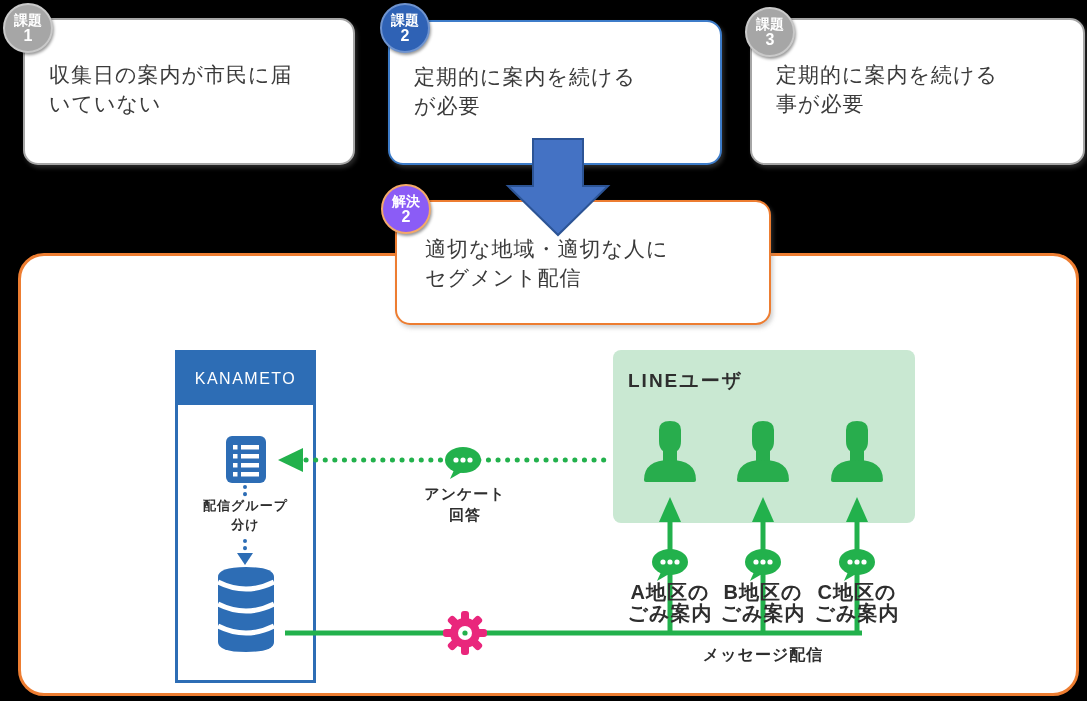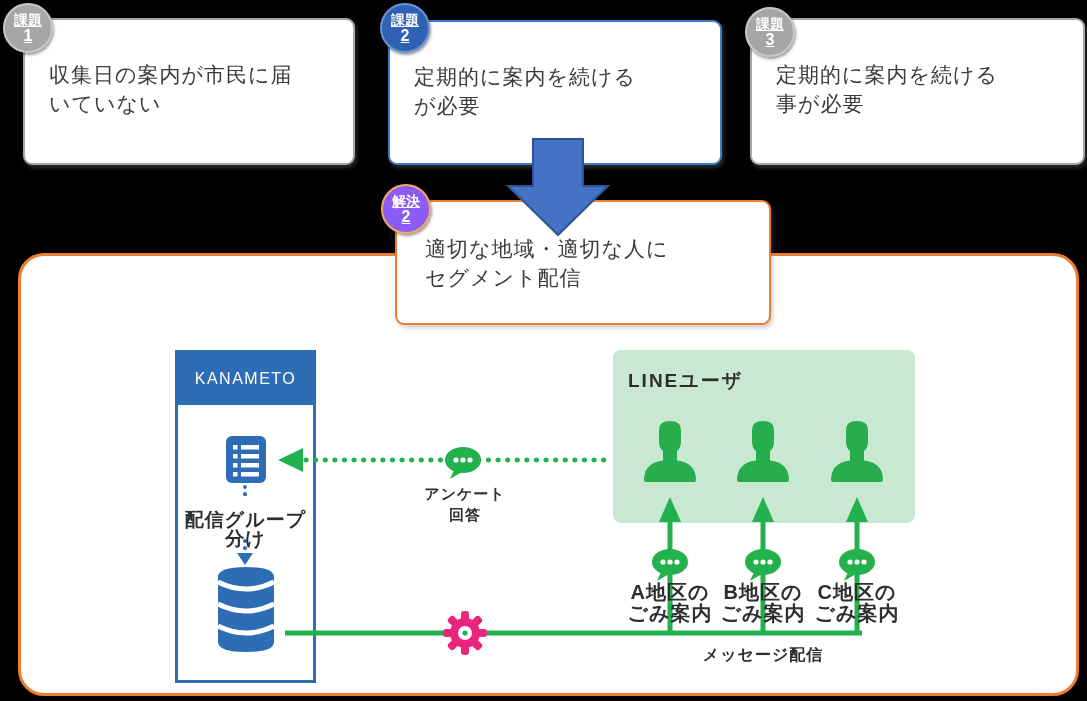--- a/index.html
+++ b/index.html
@@ -3,36 +3,35 @@
 <meta charset="utf-8">
 <style>
   html,body{margin:0;padding:0;background:#000;}
   *{box-sizing:border-box;}
   .stage{
     position:relative;width:1087px;height:701px;background:#000;overflow:hidden;
     font-family:"Liberation Sans","DejaVu Sans",sans-serif;color:#3b3b3b;
   }
   
   .card{
-    position:absolute;background:#fff;border-radius:9px;
+    position:absolute;background:#fff;border-radius:15px;
     box-shadow:2px 3px 4px rgba(120,120,120,0.35);
   }
   .card-gray{border:2px solid #a6a6a6;}
   .card-blue{border:2px solid #3d7cc9;}
   .card-orange{border:2px solid #ed7d31;}
   .card-text{
     padding:40px 18px 0 24px;font-size:21px;line-height:29px;color:#3b3b3b;
     white-space:pre-line;letter-spacing:1px;
   }
   .badge{
     position:absolute;width:50px;height:50px;border-radius:50%;
     display:flex;flex-direction:column;align-items:center;justify-content:center;
     color:#fff;font-weight:bold;text-align:center;line-height:16px;z-index:6;
     box-shadow:1px 2px 3px rgba(0,0,0,0.4);
-    text-decoration:underline;
   }
   .badge .b-label{font-size:14px;}
   .badge .b-num{font-size:16px;}
   .badge-gray{background:#a6a6a6;border:2px solid #c9c9c9;}
   .badge-blue{background:#2f62b5;border:2px solid #6e93cf;}
   .badge-orange{background:#8b5cf6;border:2px solid #f3a969;}
   
   .outer-container{
     position:absolute;left:18px;top:253px;width:1061px;height:443px;
     background:#fff;border:3px solid #ed7d31;border-radius:26px;z-index:1;
@@ -44,22 +43,22 @@
     position:absolute;left:175px;top:350px;width:141px;height:333px;
     background:#fff;border:3px solid #2d6db5;z-index:2;
   }
   .kanameto-header{
     position:absolute;left:0;top:0;width:100%;height:52px;background:#2d6db5;
     display:flex;align-items:center;justify-content:center;
     color:#fff;font-weight:normal;font-size:16px;letter-spacing:1.5px;
   }
   .grouping-label{
     position:absolute;left:175px;top:496px;width:141px;text-align:center;
-    font-size:19px;font-weight:bold;line-height:19px;color:#2e2e2e;
-    white-space:pre-line;z-index:4;letter-spacing:1px;margin-top:14px;
+    font-size:13px;font-weight:bold;line-height:19px;color:#2e2e2e;
+    white-space:pre-line;z-index:4;letter-spacing:1px;
   }
   
   .line-users-panel{
     position:absolute;left:613px;top:350px;width:302px;height:173px;
     background:#c9e8d2;border-radius:8px;z-index:2;
   }
   .line-users-title{
     position:absolute;left:15px;top:18px;width:100%;text-align:left;
     font-size:19px;font-weight:bold;color:#2e2e2e;letter-spacing:2px;
   }

